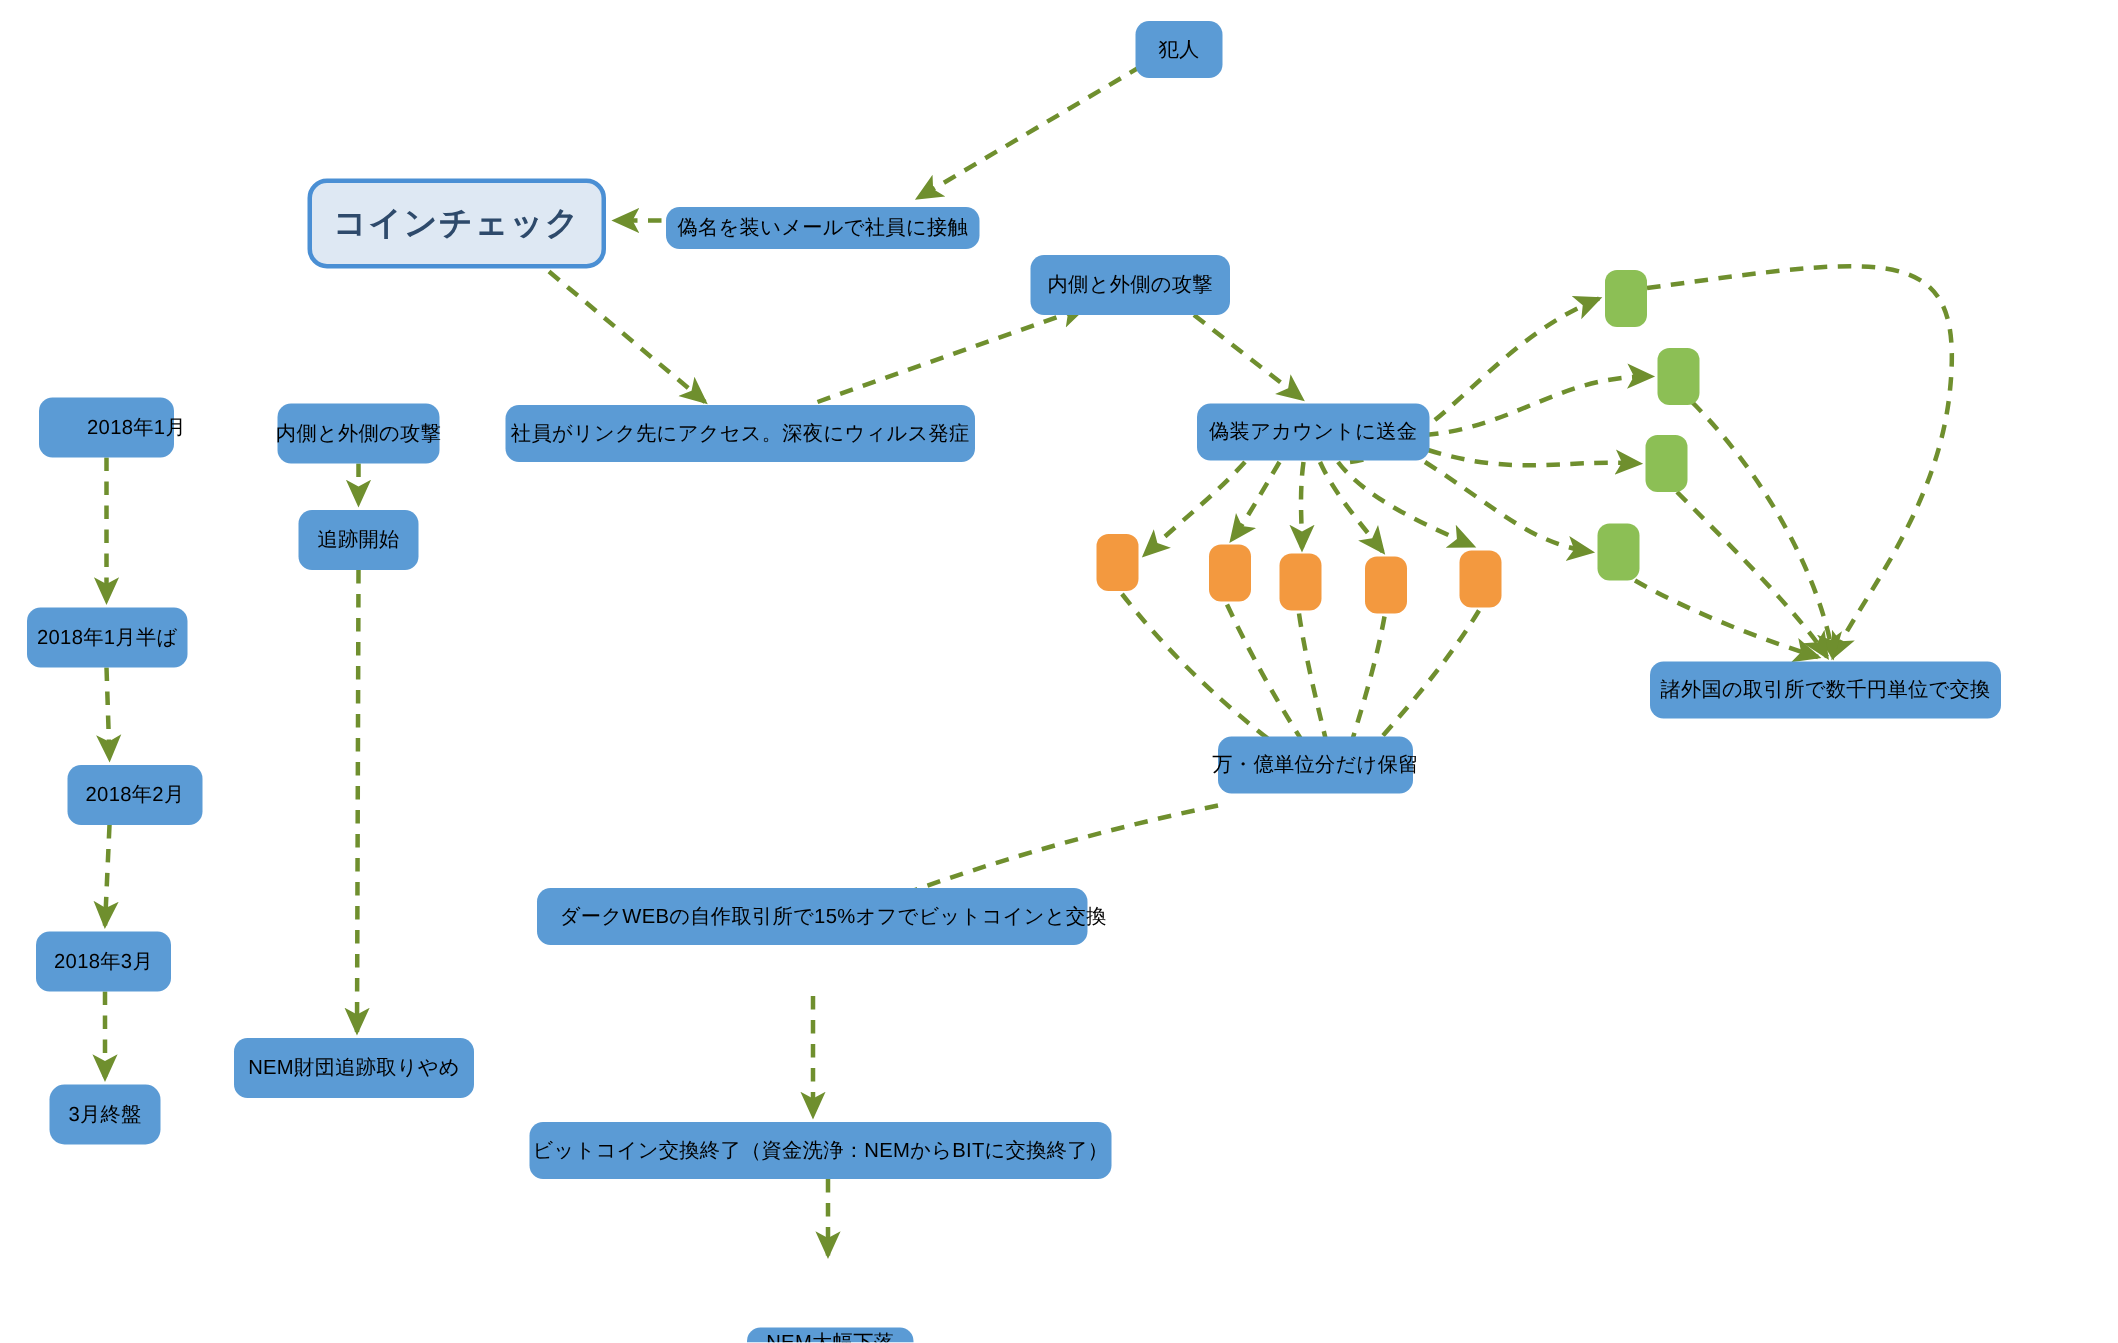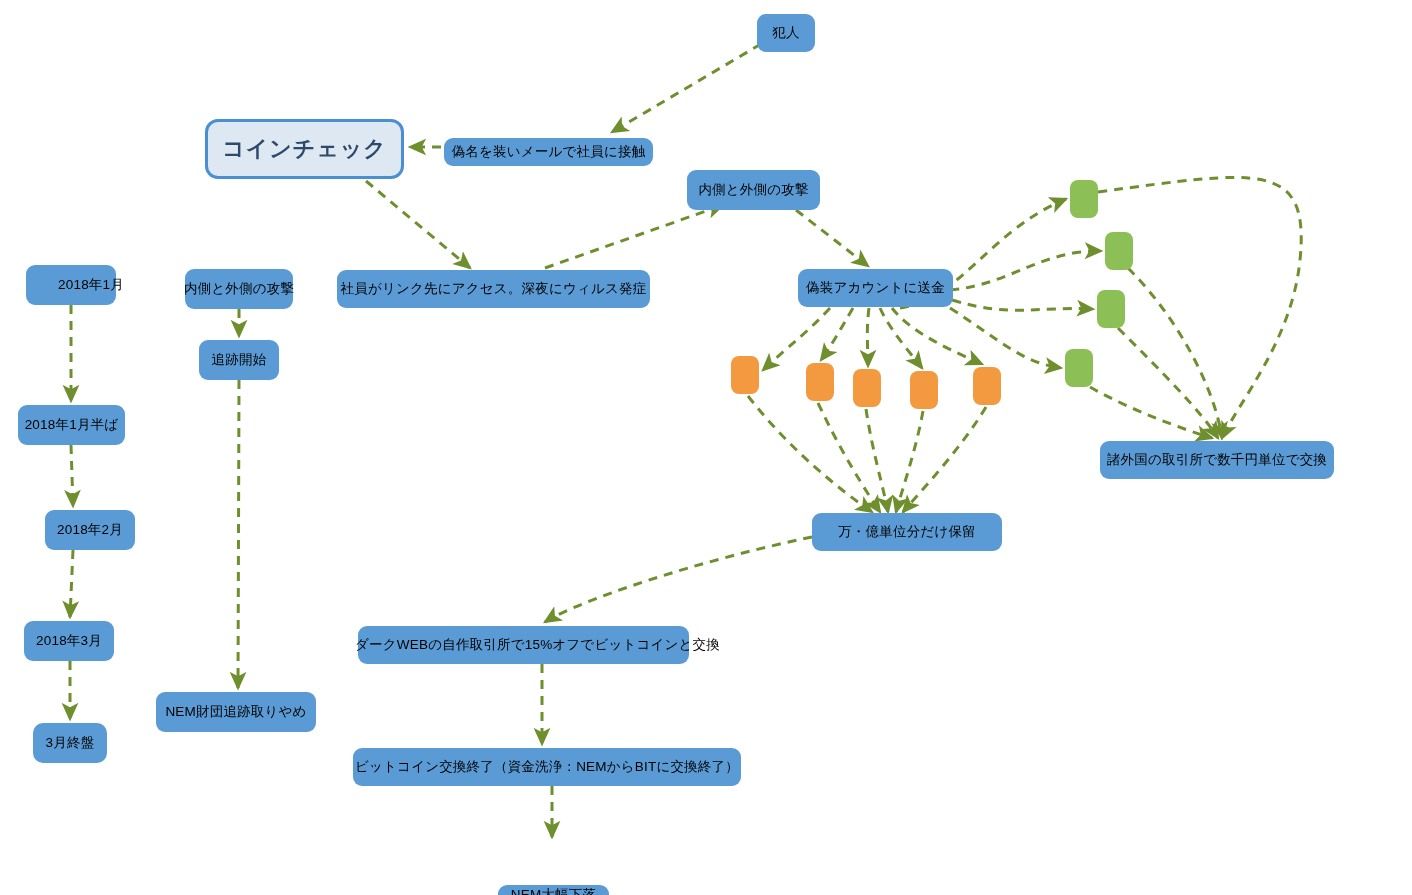--- a/index.html
+++ b/index.html
@@ -141,27 +141,27 @@
       </div>
       <div class="node blue" style="left: 337px; top: 270px; width: 313px; height: 38px;">
         <span>社員がリンク先にアクセス。深夜にウィルス発症</span>
       </div>
       <div class="node blue" style="left: 687px; top: 170px; width: 133px; height: 40px;">
         <span>内側と外側の攻撃</span>
       </div>
       <div class="node blue" style="left: 798px; top: 269px; width: 155px; height: 38px;">
         <span>偽装アカウントに送金</span>
       </div>
-      <div class="node blue" style="left: 812px; top: 513px; width: 190px; height: 38px;">
+      <div class="node blue" style="left: 812px; top: 491px; width: 130px; height: 38px;">
         <span>万・億単位分だけ保留</span>
       </div>
       <div class="node blue" style="left: 1100px; top: 441px; width: 234px; height: 38px;">
         <span>諸外国の取引所で数千円単位で交換</span>
       </div>
-      <div class="node blue" style="left: 358px; top: 626px; width: 331px; height: 38px; padding-left: 28px;">
+      <div class="node blue" style="left: 358px; top: 592px; width: 367px; height: 38px; padding-left: 28px;">
         <span>ダークWEBの自作取引所で15%オフでビットコインと交換</span>
       </div>
       <div class="node blue" style="left: 353px; top: 748px; width: 388px; height: 38px;">
         <span>ビットコイン交換終了（資金洗浄：NEMからBITに交換終了）</span>
       </div>
       <div class="node blue" style="left: 498px; top: 841px; width: 111px; height: 20px; margin-top: 44px;">
         <span>NEM大幅下落</span>
       </div>
       <div class="chip orange" style="left: 731px; top: 356px; width: 28px; height: 38px;"></div>
       <div class="chip orange" style="left: 806px; top: 363px; width: 28px; height: 38px;"></div>

